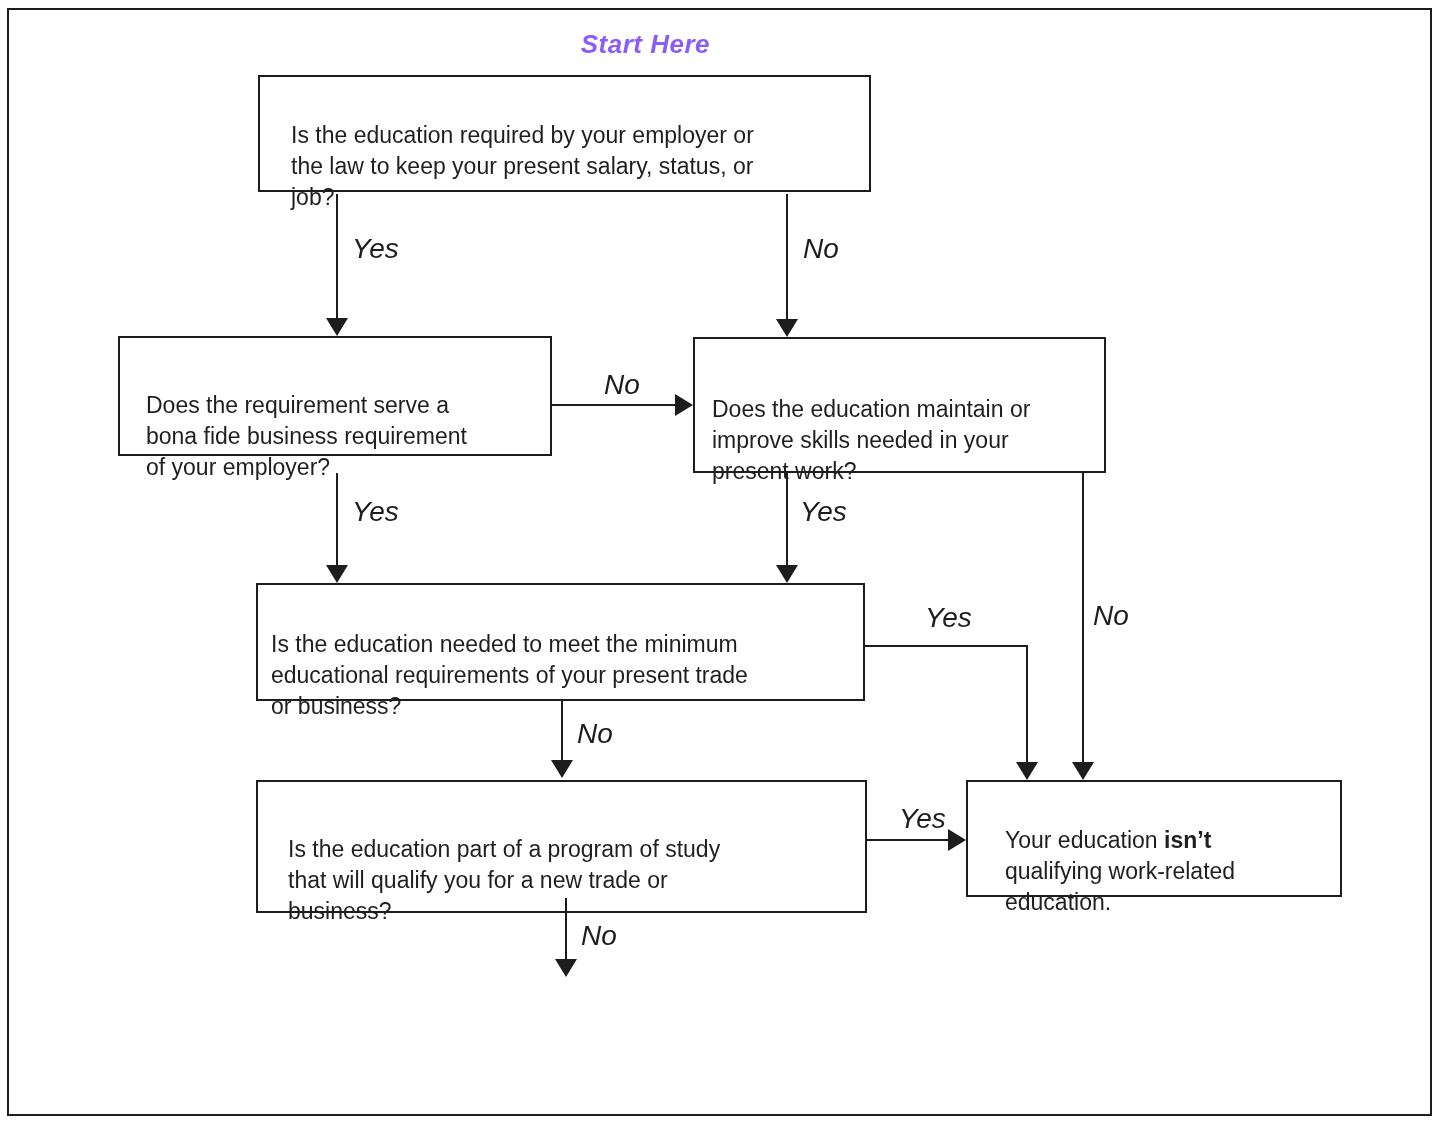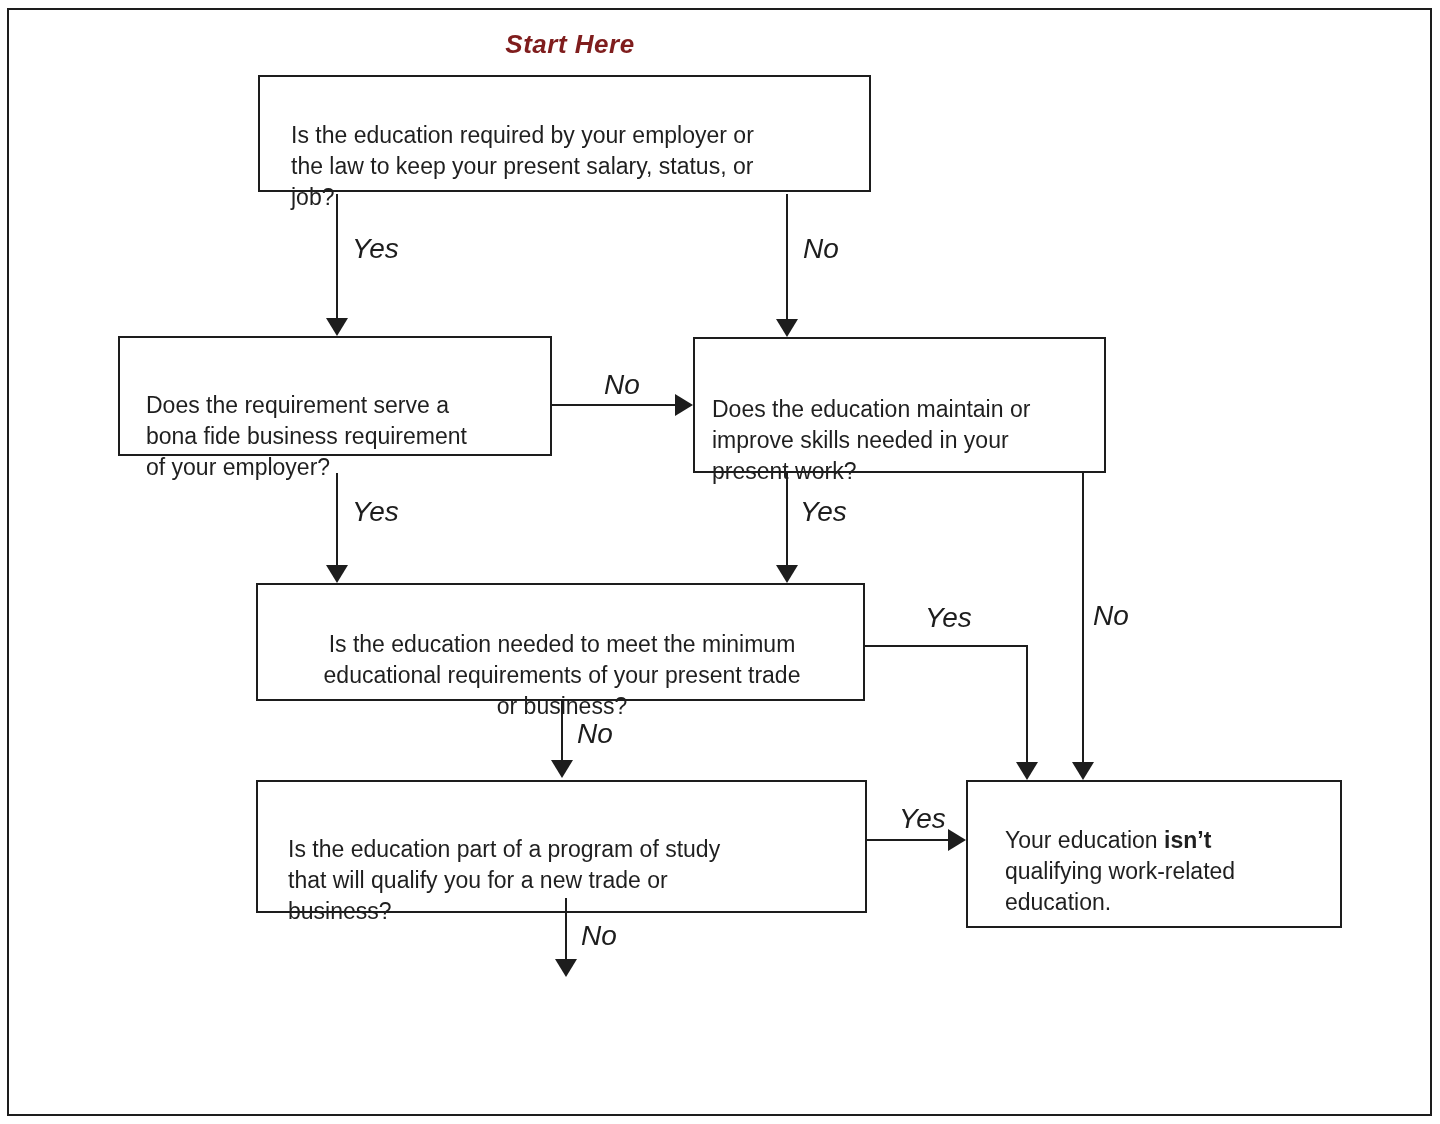--- a/index.html
+++ b/index.html
@@ -20,22 +20,22 @@
     left: 7px; top: 8px;
     width: 1421px; height: 1104px;
     border: 2px solid #1d1d1d;
     background: #ffffff;
   }
   .chart-title {
     position: absolute;
     font-size: 26px;
     font-weight: bold;
     font-style: italic;
-    color: #7f1d1d;
-    text-align: center;
+    color: #8b5cf6;
+    text-align: right;
     letter-spacing: 0.5px;
   }
   .node {
     position: absolute;
     box-sizing: border-box;
     border: 2px solid #1d1d1d;
     background: #ffffff;
     color: #1f1f1f;
     font-size: 23px;
     line-height: 31px;
@@ -94,33 +94,33 @@
 bona fide business requirement
 of your employer?</span>
   </div>
 
   <div class="node" style="left:693px; top:337px; width:413px; height:136px; padding:24px 8px 0 17px;">
     <span>Does the education maintain or
 improve skills needed in your
 present work?</span>
   </div>
 
-  <div class="node" style="left:256px; top:583px; width:609px; height:118px; padding:13px 10px 0 13px;text-align:center;">
+  <div class="node" style="left:256px; top:583px; width:609px; height:118px; padding:13px 10px 0 13px;">
     <span>Is the education needed to meet the minimum
 educational requirements of your present trade
 or business?</span>
   </div>
 
   <div class="node" style="left:256px; top:780px; width:611px; height:133px; padding:21px 10px 0 30px;">
     <span>Is the education part of a program of study
 that will qualify you for a new trade or
 business?</span>
   </div>
 
-  <div class="node" style="left:966px; top:780px; width:376px; height:148px; padding:12px 8px 0 37px;">
+  <div class="node" style="left:966px; top:780px; width:376px; height:117px; padding:12px 8px 0 37px;">
     <span>Your education </span><span class="bold">isn’t</span><span>
 qualifying work-related
 education.</span>
   </div>
 
 
   <div class="vline" style="left:336px; top:194px; height:126px;"></div>
   <div class="arrow-down" style="left:326px; top:318px;"></div>
   <div class="edge-label" style="left:352px; top:233px;">Yes</div>
 

